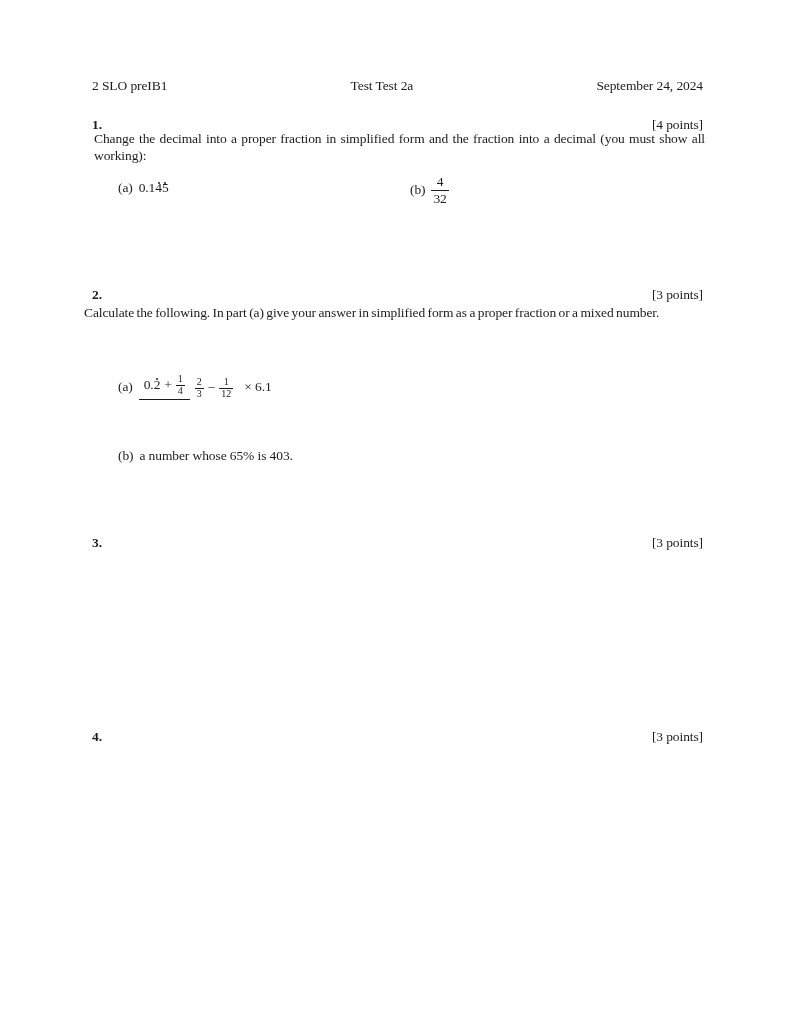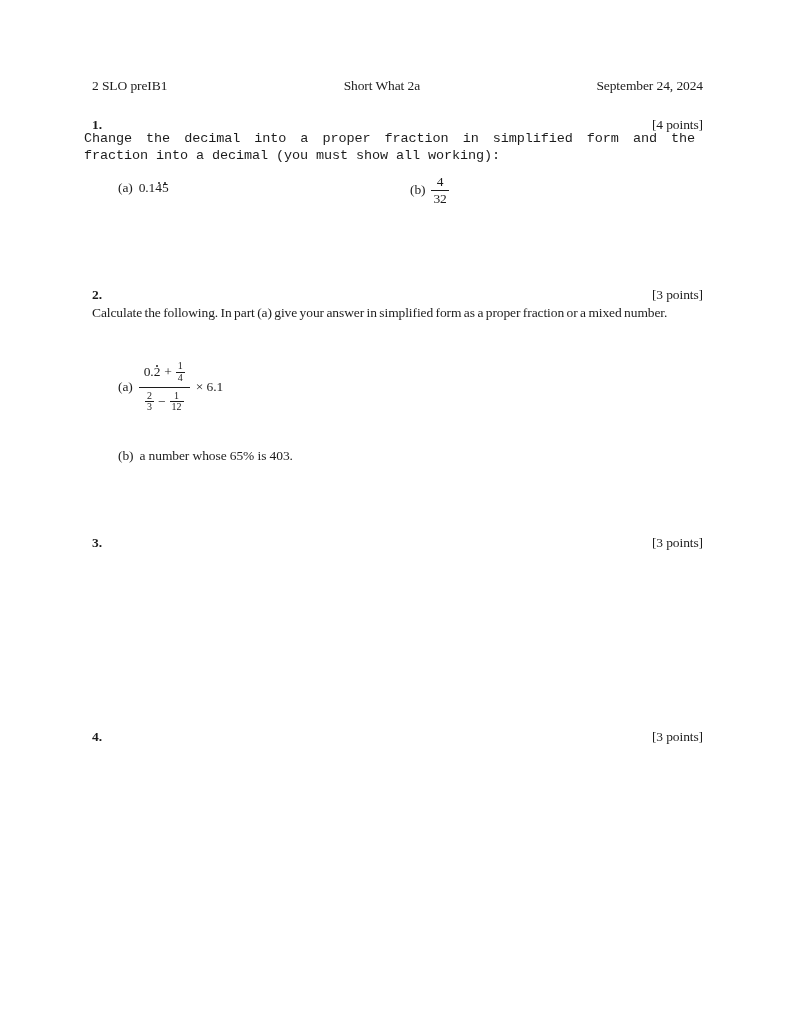--- a/index.html
+++ b/index.html
@@ -19,25 +19,24 @@
     position:absolute; top:54px; left:92px; width:611px;
     display:flex; justify-content:space-between; align-items:baseline;
   }
   .qhead {
     position:absolute; left:92px; width:611px;
     display:flex; justify-content:space-between; align-items:baseline;
   }
   .qnum { font-weight:bold; }
   .qpoints { }
   .ptext {
-    position:absolute; left:84px; width:611px;
+    position:absolute; left:94px; width:611px;
     text-align:justify;
-    font-family:Liberation Mono, monospace;
   }
-  .oneline { position:absolute; left:92px; white-space:nowrap; word-spacing:-0.8px; }
+  .oneline { position:absolute; left:84px; white-space:nowrap; word-spacing:-0.8px; }
   .mathrow {
     position:absolute;
     display:flex; align-items:center; gap:6px;
   }
   .it { font-style:italic; }
   
   .odot { display:inline-block; position:relative; }
   .odot::after {
     content:""; position:absolute; top:1.5px; left:50%;
     transform:translateX(-50%);
@@ -46,38 +45,38 @@
   }
   
   .frac {
     display:inline-flex; flex-direction:column; align-items:stretch;
     text-align:center; line-height:1.15; vertical-align:middle;
   }
   .frac .fnum { border-bottom:1px solid currentColor; padding:0 2px; }
   .frac .fden { padding:0 2px; }
   .frac.small { font-size:10px; line-height:1.08; letter-spacing:0; }
   
-  .bigfrac { display:inline-flex; flex-direction:column; align-items:stretch; text-align:center; }
+  .bigfrac { display:inline-flex; flex-direction:row; align-items:stretch; text-align:center; }
   .bigfrac .bnum {
     display:flex; align-items:center; justify-content:center; gap:4px;
     border-bottom:1px solid currentColor; padding:0 5px 3px;
   }
   .bigfrac .bden {
     display:flex; align-items:center; justify-content:center; gap:4px;
     padding:3px 5px 0;
   }
 </style>
 </head>
 <body>
 
 <div class="page">
 
   <div class="doc-header">
     <span>2 SLO preIB1</span>
-    <span>Short What 2a</span>
+    <span>Test Test 2a</span>
     <span>September 24, 2024</span>
   </div>
 
   <div class="qhead" style="top:93px">
     <span class="qnum">1.</span>
     <span class="qpoints">[4 points]</span>
   </div>
   <div class="ptext" style="top:107px">Change the decimal into a proper fraction in simplified form and the fraction into a decimal (you must show all working):</div>
 
   <div class="mathrow" style="left:118px; top:156px;">

